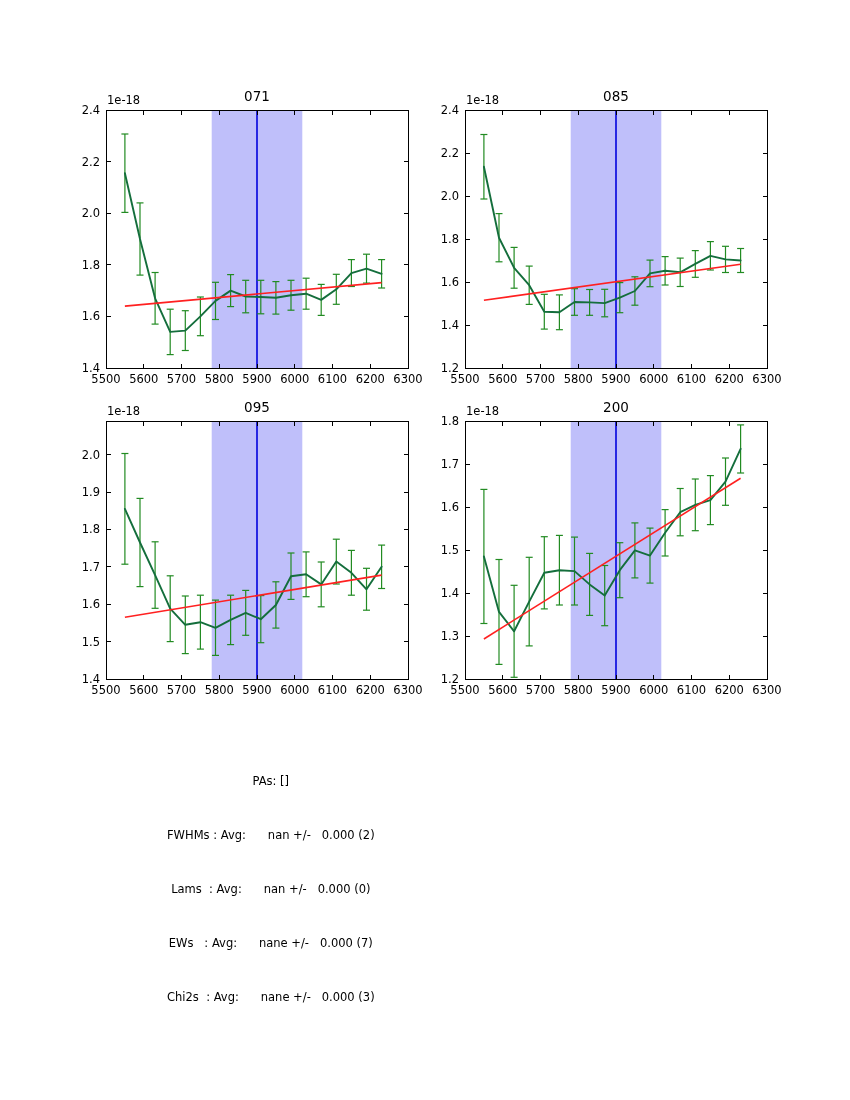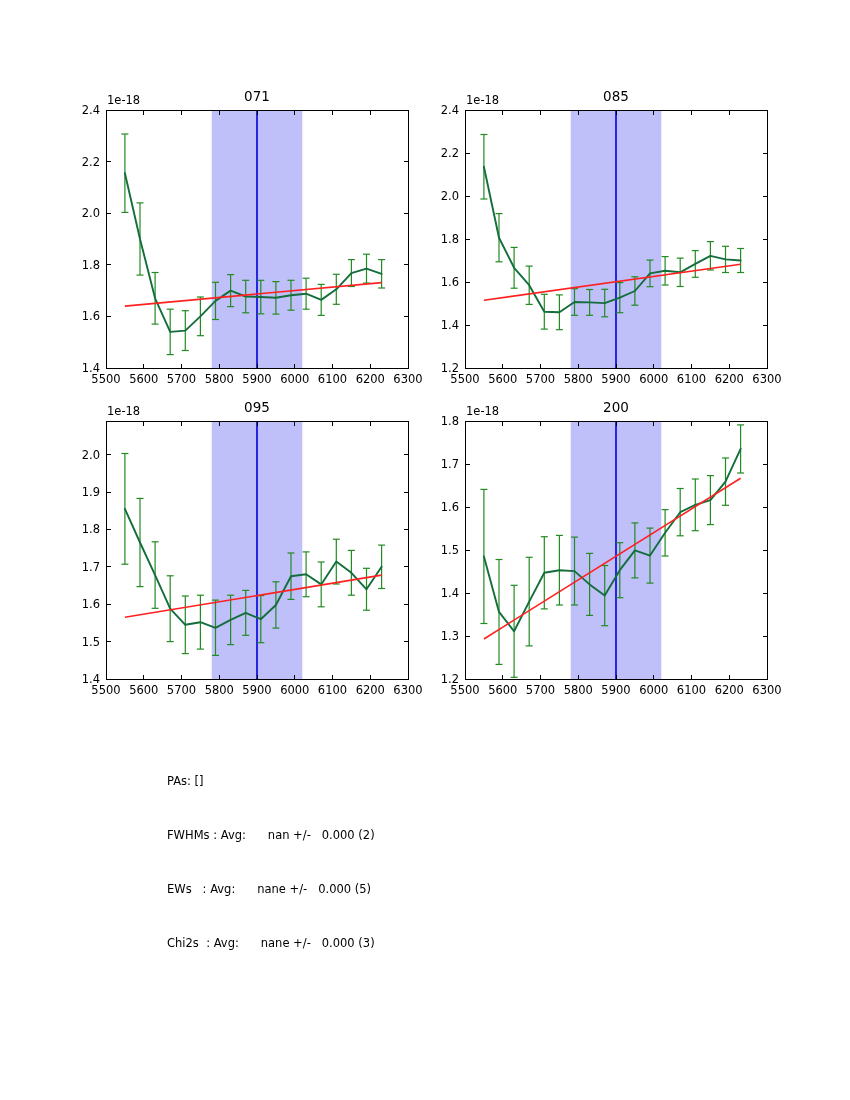--- a/index.html
+++ b/index.html
@@ -7,21 +7,21 @@
     width:850px;height:1100px;background:#ffffff;
     font-family:"DejaVu Sans","Liberation Sans",sans-serif;
   }
   .figure{position:relative;width:850px;height:1100px;background:#ffffff;overflow:hidden;}
   .subplot{position:absolute;width:368px;height:320px;}
   #plot-0{left:56px;top:76px;}
   #plot-1{left:415px;top:76px;}
   #plot-2{left:56px;top:387px;}
   #plot-3{left:415px;top:387px;}
   .stats{position:absolute;left:167px;top:740px;color:#000;font-size:11.5px;white-space:pre;}
-  .stats .stats-line{height:26px;line-height:26px;}
+  .stats .stats-line{height:26px;line-height:26px;text-align:center;}
   svg text{fill:#000000;}
 </style>
 </head>
 <body>
 
 <div class="figure">
 
   <svg id="plot-0" class="subplot" viewBox="0 0 368 320">
       <rect x="155.7" y="34" width="90.6" height="258" fill="#bfbffa"></rect>
       <line x1="201.0" y1="34" x2="201.0" y2="292" stroke="#0000dd" stroke-width="1.6"></line>
@@ -460,17 +460,18 @@
       <line x1="50" y1="34.0" x2="54.5" y2="34.0" stroke="#000000" stroke-width="1" shape-rendering="crispEdges"></line>
       <line x1="352" y1="34.0" x2="347.5" y2="34.0" stroke="#000000" stroke-width="1" shape-rendering="crispEdges"></line>
       <text x="44" y="38.0" font-size="11.5" text-anchor="end">1.8</text>
       <text x="201" y="25" font-size="13.5" text-anchor="middle">200</text>
       <text x="51" y="28" font-size="11.5" text-anchor="start">1e-18</text>
     </svg>
 
   <div class="stats">
     <div class="stats-line">PAs: []</div>
     <div class="stats-line">FWHMs : Avg:      nan +/-   0.000 (2)</div>
-    <div class="stats-line">EWs   : Avg:      nane +/-   0.000 (5)</div>
+    <div class="stats-line">Lams  : Avg:      nan +/-   0.000 (0)</div>
+    <div class="stats-line">EWs   : Avg:      nane +/-   0.000 (7)</div>
     <div class="stats-line">Chi2s  : Avg:      nane +/-   0.000 (3)</div>
   </div>
 
 </div>
 
 </body></html>

